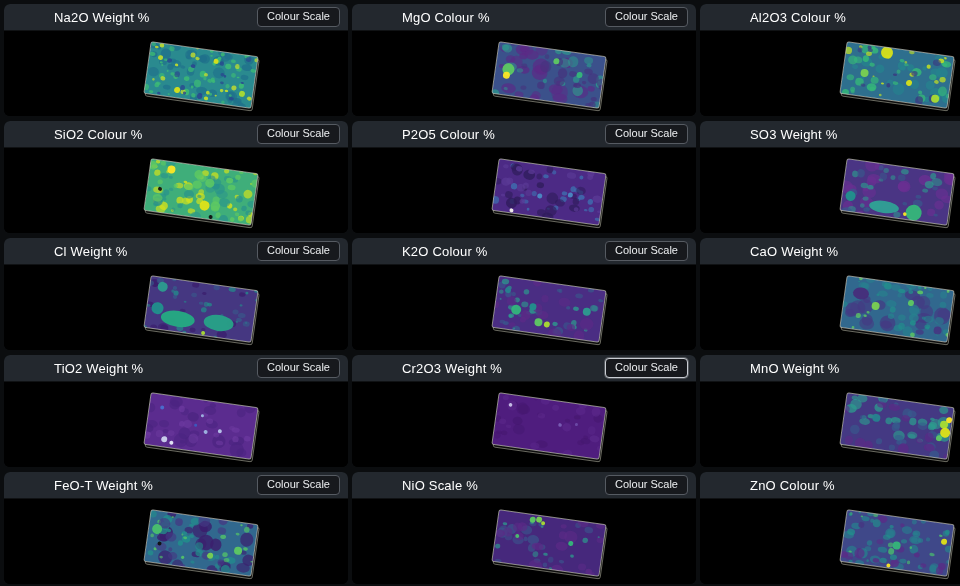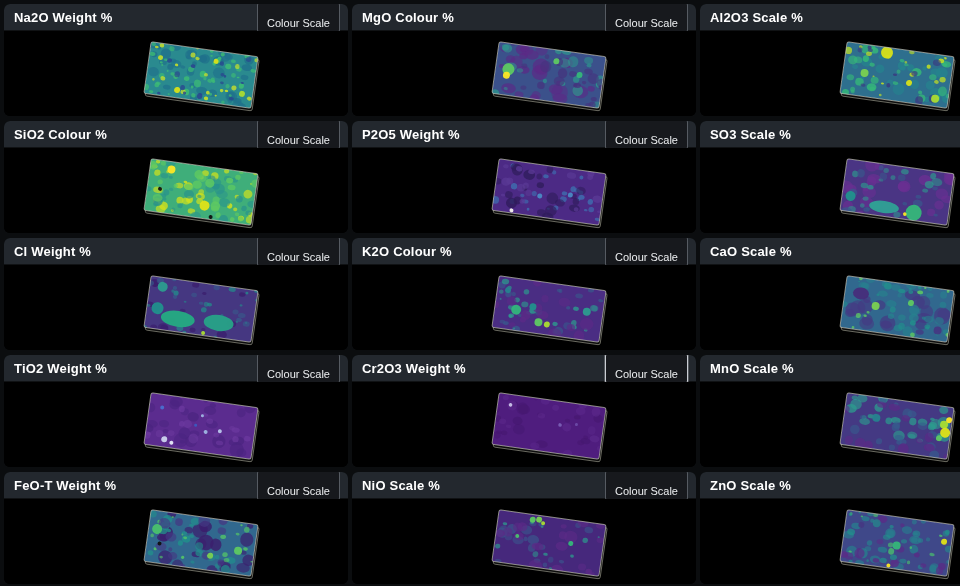--- a/index.html
+++ b/index.html
@@ -26,33 +26,34 @@
     height:27px;flex:0 0 27px;
     background:#23282e;
     display:flex;align-items:center;justify-content:space-between;
     padding:0 8px 0 10px;
     border-bottom:1px solid #101214;
     box-sizing:border-box;
   }
   .panel-title{
     color:#ffffff;
     font-size:13px;
-    font-weight:bold;
+    font-weight:normal;
     letter-spacing:.2px;
     white-space:nowrap;
+    margin-left:40px;
   }
   .scale-btn{
     flex:0 0 auto;
     font-family:"Liberation Sans", sans-serif;
     font-size:11px;
     color:#eceef0;
     background:#17191d;
     border:1px solid #565b62;
     border-radius:4px;
-    padding:16px 9px 4px 9px;
+    padding:3px 9px 4px 9px;
     line-height:1;
     cursor:pointer;
     white-space:nowrap;
   }
   .scale-btn.focused{ border-color:#c9cdd3; box-shadow:0 0 0 1px rgba(230,232,235,.25); }
   .panel-body{
     flex:1 1 auto;
     position:relative;
     background:#000;
   }
@@ -293,21 +294,21 @@
               <ellipse cx="5.4" cy="-14.6" rx="3" ry="3" fill="#5ec962" opacity="0.95"></ellipse>
               <ellipse cx="30.2" cy="-4.2" rx="3" ry="3" fill="#35b779" opacity="0.95"></ellipse>
       </g>
       <rect x="-54" y="-26" width="108" height="52" rx="2" fill="none" stroke="rgba(212,212,198,0.65)" stroke-width="1"></rect>
     </g>
   </svg>
       </div>
     </div>
     <div class="panel">
       <div class="panel-header">
-        <span class="panel-title">Al2O3 Scale %</span>
+        <span class="panel-title">Al2O3 Colour %</span>
       </div>
       <div class="panel-body">
         <svg width="341" height="85" viewBox="0 0 341 85">
     <defs>
             <clipPath id="clip2">
               <rect x="-54" y="-26" width="108" height="52" rx="2"></rect>
             </clipPath>
           </defs>
     <g transform="translate(197,44) rotate(8)">
       <rect x="-52.5" y="-23.5" width="108" height="52" rx="2" fill="#0d0d0d" stroke="#8d8d80" stroke-width="0.7"></rect>
@@ -508,21 +509,21 @@
               <ellipse cx="13.0" cy="23.4" rx="2" ry="2" fill="#101010" opacity="0.95"></ellipse>
               <ellipse cx="5.4" cy="13.0" rx="5" ry="5" fill="#dfe318" opacity="0.95"></ellipse>
       </g>
       <rect x="-54" y="-26" width="108" height="52" rx="2" fill="none" stroke="rgba(212,212,198,0.65)" stroke-width="1"></rect>
     </g>
   </svg>
       </div>
     </div>
     <div class="panel">
       <div class="panel-header">
-        <span class="panel-title">P2O5 Weight %</span>
+        <span class="panel-title">P2O5 Colour %</span>
         <button class="scale-btn">Colour Scale</button>
       </div>
       <div class="panel-body">
         <svg width="341" height="85" viewBox="0 0 341 85">
     <defs>
             <clipPath id="clip4">
               <rect x="-54" y="-26" width="108" height="52" rx="2"></rect>
             </clipPath>
           </defs>
     <g transform="translate(197,44) rotate(8)">
@@ -595,21 +596,21 @@
               <ellipse cx="-8.6" cy="5.2" rx="2.5" ry="2.5" fill="#4a8ac4" opacity="0.95"></ellipse>
               <ellipse cx="21.6" cy="0.0" rx="2.5" ry="2.5" fill="#4a8ac4" opacity="0.95"></ellipse>
       </g>
       <rect x="-54" y="-26" width="108" height="52" rx="2" fill="none" stroke="rgba(212,212,198,0.65)" stroke-width="1"></rect>
     </g>
   </svg>
       </div>
     </div>
     <div class="panel">
       <div class="panel-header">
-        <span class="panel-title">SO3 Scale %</span>
+        <span class="panel-title">SO3 Weight %</span>
       </div>
       <div class="panel-body">
         <svg width="341" height="85" viewBox="0 0 341 85">
     <defs>
             <clipPath id="clip5">
               <rect x="-54" y="-26" width="108" height="52" rx="2"></rect>
             </clipPath>
           </defs>
     <g transform="translate(197,44) rotate(8)">
       <rect x="-52.5" y="-23.5" width="108" height="52" rx="2" fill="#0d0d0d" stroke="#8d8d80" stroke-width="0.7"></rect>
@@ -827,21 +828,21 @@
               <ellipse cx="37.8" cy="-2.6" rx="4" ry="4" fill="#2c9c8e" opacity="0.95"></ellipse>
               <ellipse cx="-43.2" cy="-13.0" rx="3" ry="3" fill="#26828e" opacity="0.95"></ellipse>
       </g>
       <rect x="-54" y="-26" width="108" height="52" rx="2" fill="none" stroke="rgba(212,212,198,0.65)" stroke-width="1"></rect>
     </g>
   </svg>
       </div>
     </div>
     <div class="panel">
       <div class="panel-header">
-        <span class="panel-title">CaO Scale %</span>
+        <span class="panel-title">CaO Weight %</span>
       </div>
       <div class="panel-body">
         <svg width="341" height="85" viewBox="0 0 341 85">
     <defs>
             <clipPath id="clip8">
               <rect x="-54" y="-26" width="108" height="52" rx="2"></rect>
             </clipPath>
           </defs>
     <g transform="translate(197,44) rotate(8)">
       <rect x="-52.5" y="-23.5" width="108" height="52" rx="2" fill="#0d0d0d" stroke="#8d8d80" stroke-width="0.7"></rect>
@@ -1052,21 +1053,21 @@
               <ellipse cx="10.8" cy="-2.6" rx="1.8" ry="1.8" fill="#7a5fb5" opacity="0.95"></ellipse>
               <ellipse cx="27.0" cy="-5.2" rx="1.5" ry="1.5" fill="#6c4aa6" opacity="0.95"></ellipse>
       </g>
       <rect x="-54" y="-26" width="108" height="52" rx="2" fill="none" stroke="rgba(212,212,198,0.65)" stroke-width="1"></rect>
     </g>
   </svg>
       </div>
     </div>
     <div class="panel">
       <div class="panel-header">
-        <span class="panel-title">MnO Scale %</span>
+        <span class="panel-title">MnO Weight %</span>
       </div>
       <div class="panel-body">
         <svg width="341" height="85" viewBox="0 0 341 85">
     <defs>
             <clipPath id="clip11">
               <rect x="-54" y="-26" width="108" height="52" rx="2"></rect>
             </clipPath>
           </defs>
     <g transform="translate(197,44) rotate(8)">
       <rect x="-52.5" y="-23.5" width="108" height="52" rx="2" fill="#0d0d0d" stroke="#8d8d80" stroke-width="0.7"></rect>
@@ -1305,21 +1306,21 @@
               <ellipse cx="-32.4" cy="-2.6" rx="2" ry="2" fill="#4ac16d" opacity="0.95"></ellipse>
               <ellipse cx="21.6" cy="-2.6" rx="2.5" ry="2.5" fill="#35b779" opacity="0.95"></ellipse>
       </g>
       <rect x="-54" y="-26" width="108" height="52" rx="2" fill="none" stroke="rgba(212,212,198,0.65)" stroke-width="1"></rect>
     </g>
   </svg>
       </div>
     </div>
     <div class="panel">
       <div class="panel-header">
-        <span class="panel-title">ZnO Scale %</span>
+        <span class="panel-title">ZnO Colour %</span>
       </div>
       <div class="panel-body">
         <svg width="341" height="85" viewBox="0 0 341 85">
     <defs>
             <clipPath id="clip14">
               <rect x="-54" y="-26" width="108" height="52" rx="2"></rect>
             </clipPath>
           </defs>
     <g transform="translate(197,44) rotate(8)">
       <rect x="-52.5" y="-23.5" width="108" height="52" rx="2" fill="#0d0d0d" stroke="#8d8d80" stroke-width="0.7"></rect>

